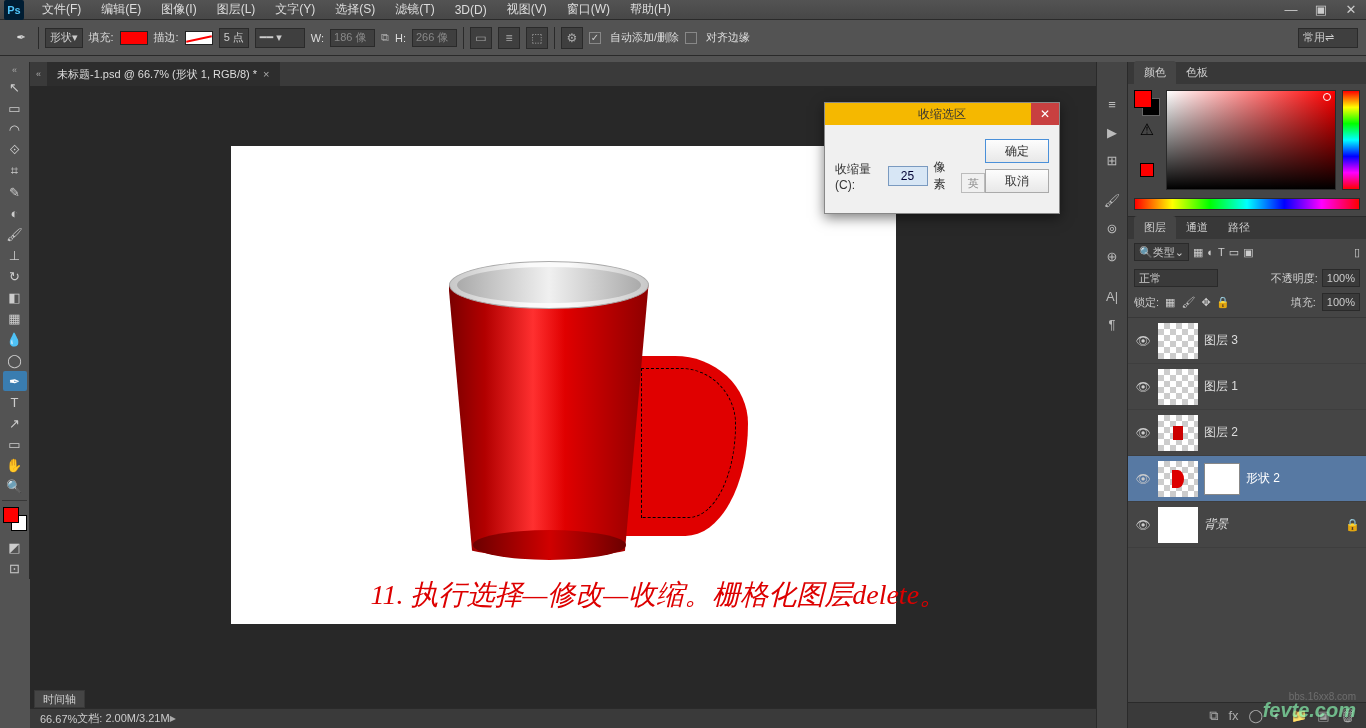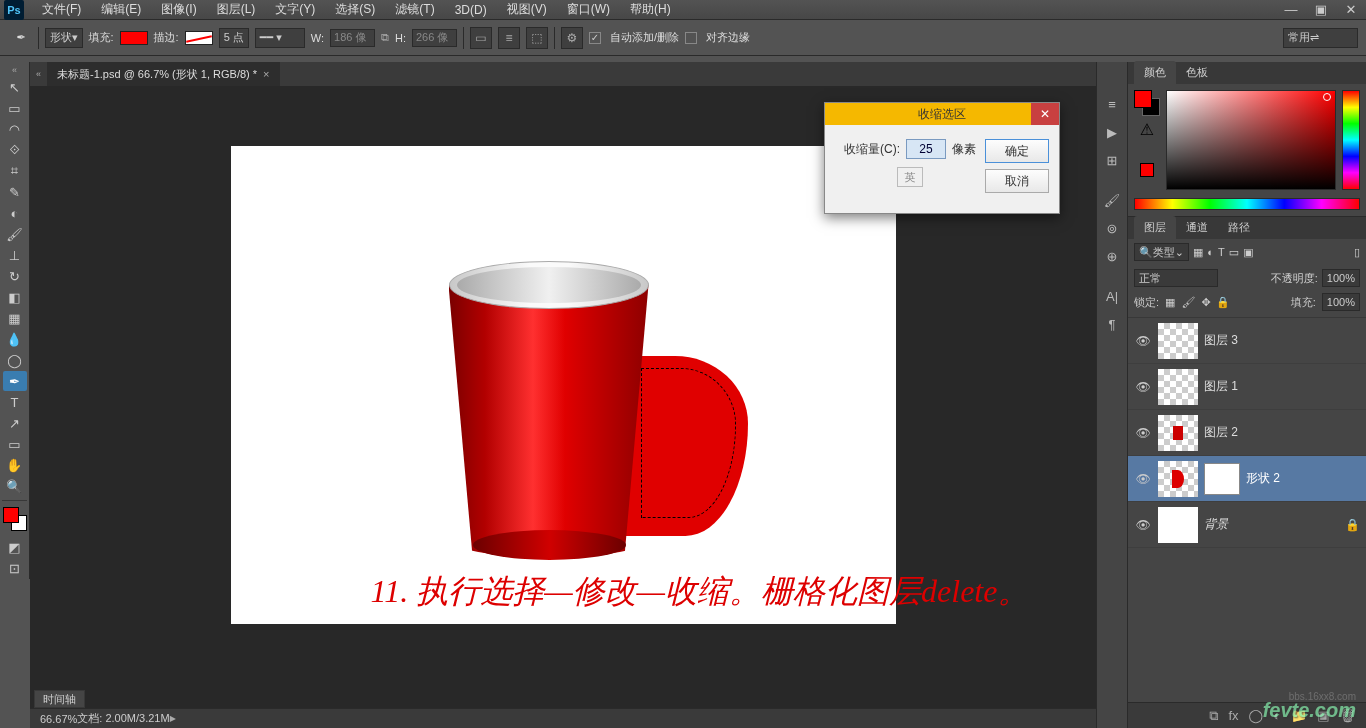--- a/index.html
+++ b/index.html
@@ -80,28 +80,28 @@
 .canvas { width: 665px; height: 478px; background: #fff; position: relative;}
 
 
 .cup-body { position:absolute; left: 218px; top: 115px; width: 200px; height: 295px; }
 .cup-rim { position:absolute; top:0; left:0; width:200px; height:48px; border-radius:50%; background: linear-gradient(to right, #c8c8c8, #fafafa 40%, #fafafa 60%, #c8c8c8); border:1px solid #aaa;}
 .cup-rim-inner { position:absolute; top:6px; left:8px; width:184px; height:36px; border-radius:50%; background: linear-gradient(to right, #aaa, #f0f0f0 50%, #aaa);}
 .cup-side { position:absolute; top:24px; left:0; width:200px; height:271px; background: linear-gradient(to right, #7a0000, #b20000 18%, #ff3030 42%, #e00000 58%, #8d0000 100%); clip-path: polygon(0 0, 100% 0, 88% 100%, 12% 100%); border-bottom-left-radius: 80px 18px; border-bottom-right-radius: 80px 18px;}
 .cup-bottom { position:absolute; bottom:-4px; left:24px; width:153px; height:30px; border-radius:50%; background: linear-gradient(to right, #6b0000, #d00000 50%, #6b0000);}
 .handle-shape { position:absolute; left: 392px; top: 210px; width: 125px; height: 180px; background:#e00000; border-radius: 0 70% 60% 0 / 0 45% 75% 0;}
 .handle-sel { position:absolute; left: 410px; top: 222px; width: 95px; height: 150px; border: 1px dashed #000; border-radius: 0 70% 60% 0 / 0 45% 75% 0;}
-.annotation { position:absolute; left: 140px; bottom: 10px; font-size: 32px; color: #d00; font-style: italic; font-family: "KaiTi", cursive; white-space: nowrap;}
+.annotation { position:absolute; left: 140px; bottom: 10px; font-size: 28px; color: #d00; font-style: italic; font-family: "KaiTi", cursive; white-space: nowrap;}
 
 
 .dialog { position: absolute; left: 824px; top: 102px; width: 236px; background: #f0f0f0; border: 1px solid #888; box-shadow: 0 4px 12px rgba(0,0,0,0.5);}
 .dialog-title { height: 22px; background: #f5b800; display: flex; align-items: center; justify-content: center; font-size: 12px; color: #333; position: relative;}
 .dialog-close { position: absolute; right: 0; top: 0; width: 28px; height: 22px; background: #c84040; color: #fff; display:flex; align-items:center; justify-content:center; font-size:12px; cursor:pointer;}
 .dialog-body { display:flex; padding: 14px 10px 20px; font-size: 12px; color:#333; }
-.dialog-left { flex:1; display:flex; flex-direction:column; align-items:center; gap:8px;}
+.dialog-left { flex:1; display:flex; flex-direction:row; align-items:flex-end; gap:8px;}
 .dialog-row { display:flex; align-items:center; gap:6px;}
 .dialog-input { width: 40px; height: 20px; border:1px solid #7a9ac0; background: #d7e6f5; text-align:center; color:#003; font-size:12px;}
 .ime-badge { width:26px; height:20px; border:1px solid #bbb; font-size:11px; color:#888; display:flex; align-items:center; justify-content:center;}
 .dialog-buttons { display:flex; flex-direction:column; gap:6px;}
 .dlg-btn { width: 64px; height: 24px; border: 1px solid #aaa; background: linear-gradient(#fdfdfd,#e8e8e8); font-size:12px; display:flex; align-items:center; justify-content:center; cursor:pointer;}
 .dlg-btn.primary { border-color: #4a90d9; }
 
 
 .statusbar { position: absolute; left: 30px; right: 270px; bottom: 0; height: 20px; background: #3a3a3a; border-top:1px solid #2a2a2a; color:#ccc; font-size:11px; display:flex; align-items:center; padding-left:10px; }
 .statusbar .tri { color:#aaa; font-size:8px;}
@@ -152,21 +152,21 @@
   <div class="opt-btn">▭</div>
   <div class="opt-btn">≡</div>
   <div class="opt-btn">⬚</div>
   <div style="width:1px;height:22px;background:#2a2a2a;"></div>
   <div class="opt-btn">⚙</div>
   <span class="checkbox checked"></span>
   <span>自动添加/删除</span>
   <span class="checkbox"></span>
   <span>对齐边缘</span>
   <div style="margin-left:auto;display:flex;align-items:center;gap:4px;margin-right:8px;">
-    <div class="opt-select" style="width:75px;"><span>常用</span> ⇌</div>
+    <div class="opt-select" style="width:60px;"><span>常用</span> ⇌</div>
   </div>
 </div>
 
 <div class="toolbox">
   <div class="collapse">«</div>
   <div class="tool">↖</div>
   <div class="tool">▭</div>
   <div class="tool">◠</div>
   <div class="tool">⟐</div>
   <div class="tool">⌗</div>

